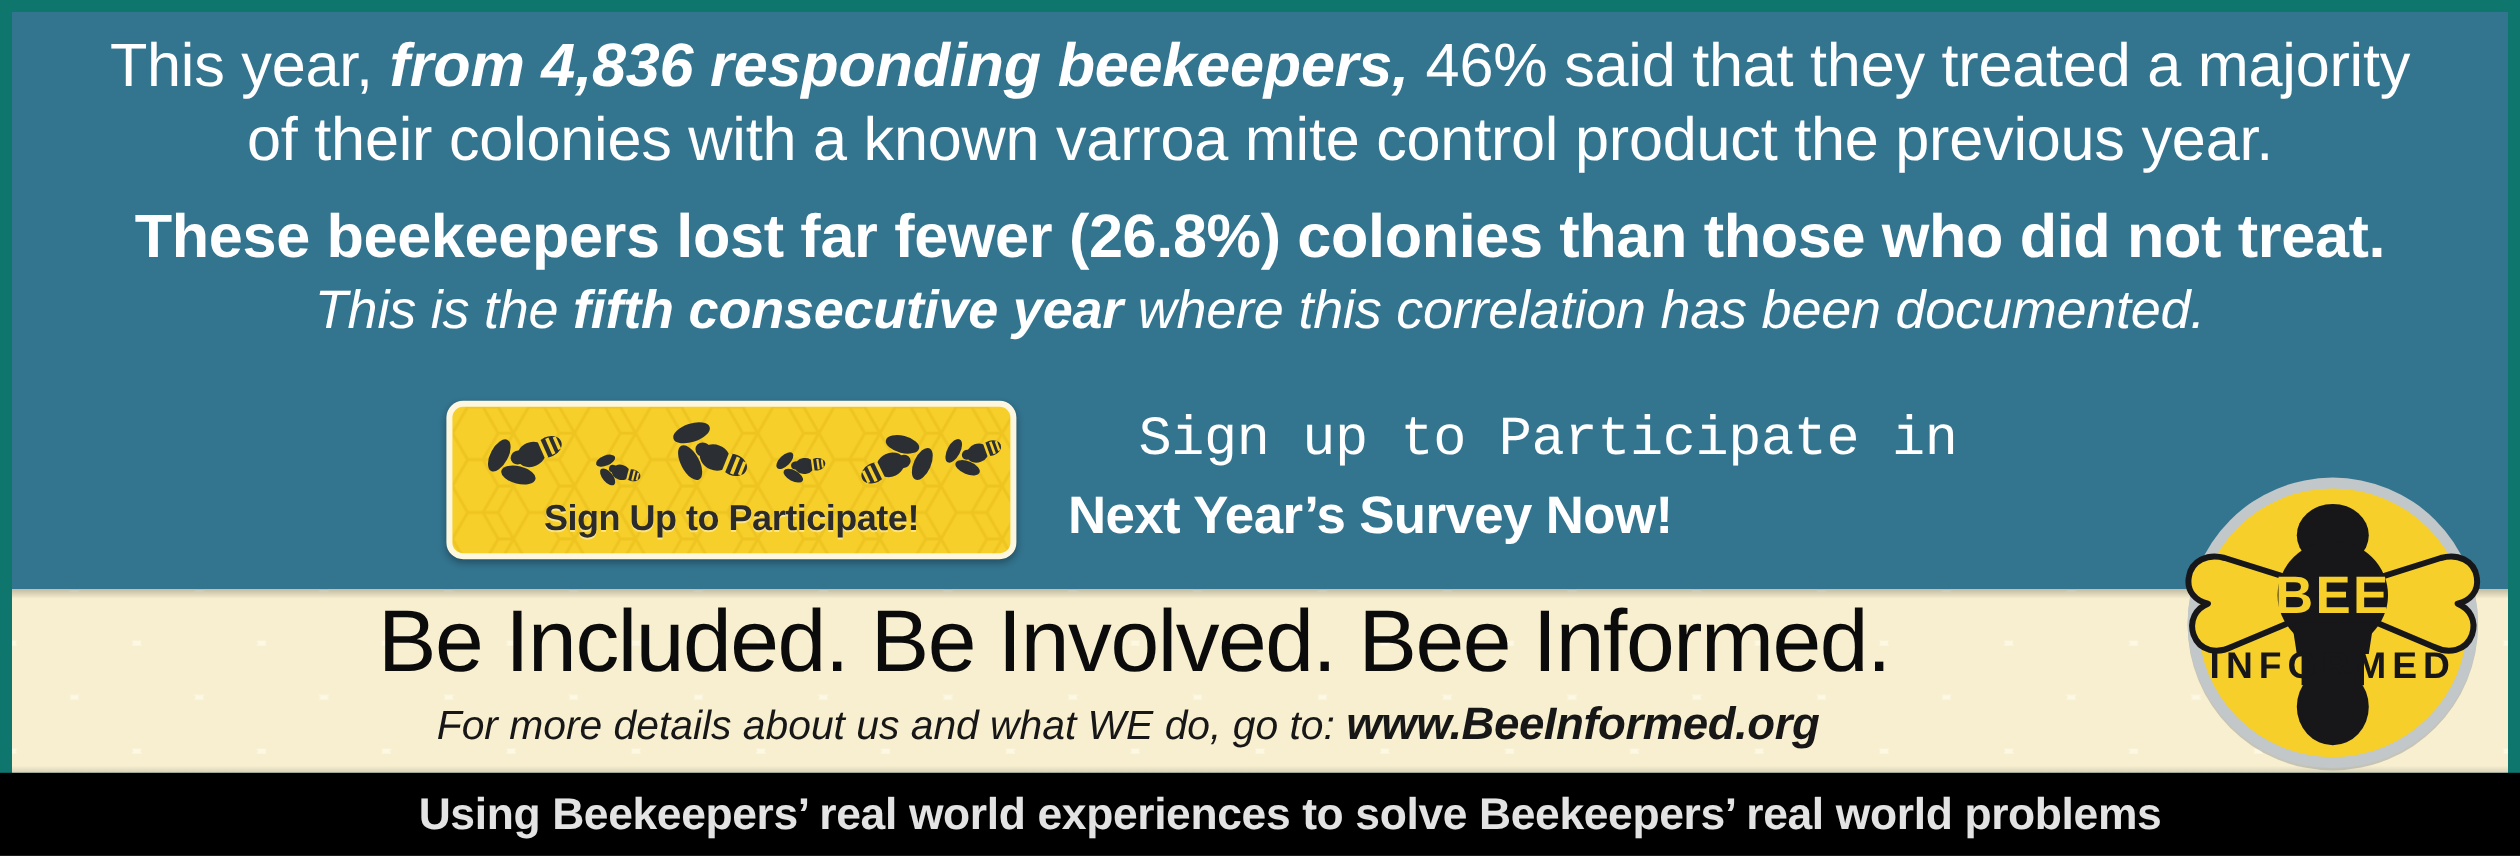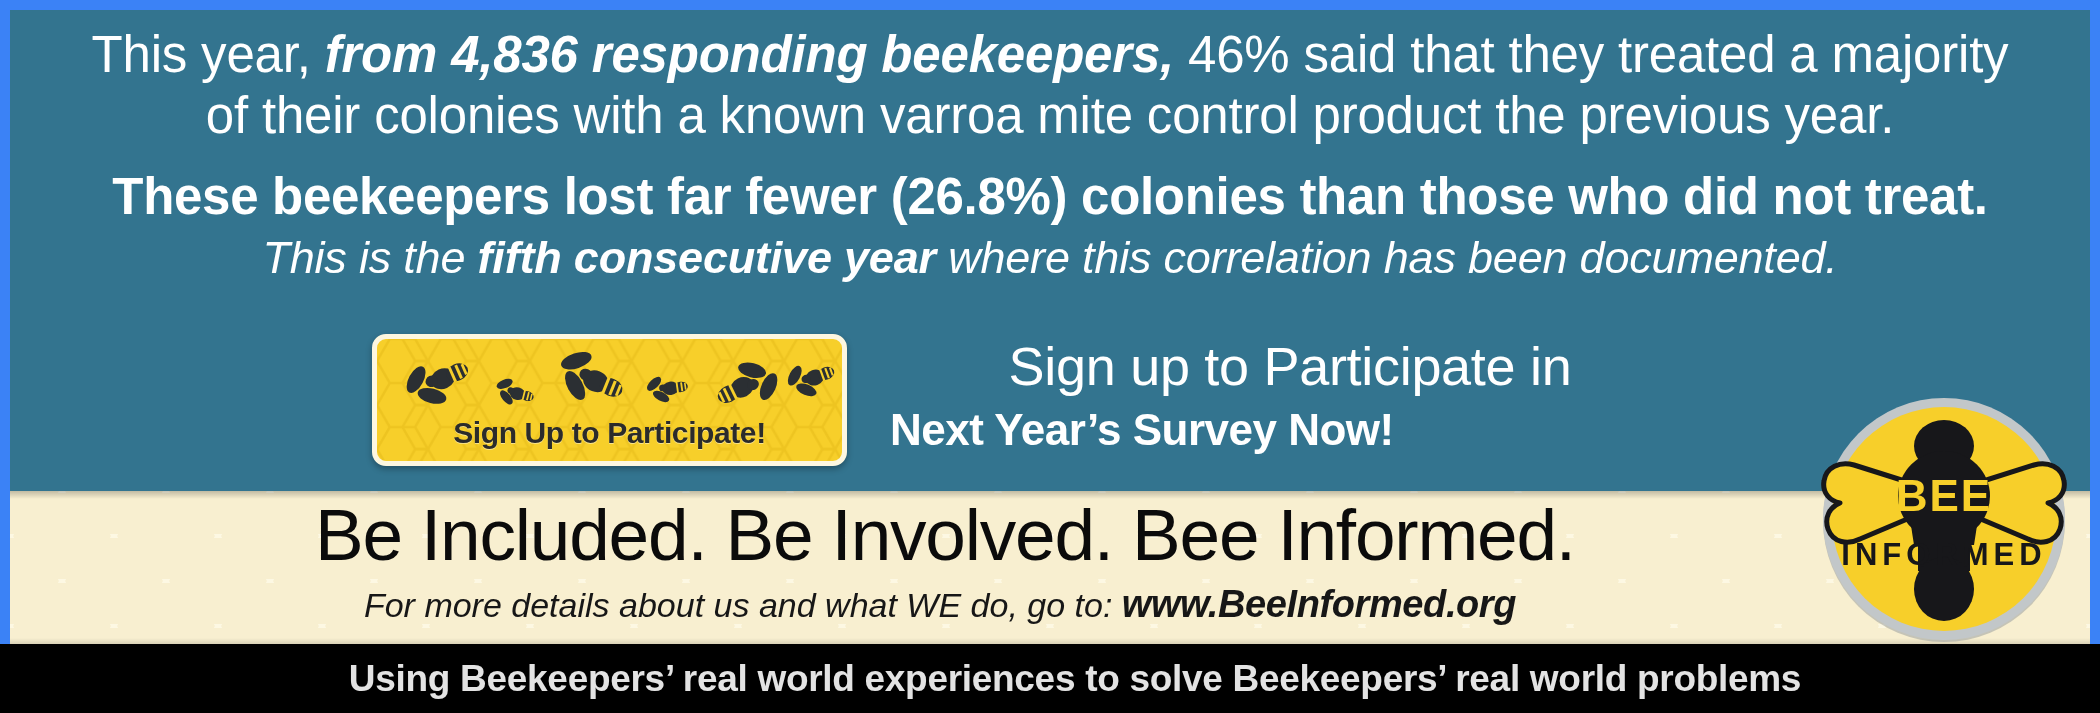--- a/index.html
+++ b/index.html
@@ -5,21 +5,21 @@
   * { margin:0; padding:0; box-sizing:border-box; }
   html,body { background:#000; }
   body {
     width:2100px; height:713px;
     font-family:"Liberation Sans", sans-serif;
     overflow:hidden;
   }
   #banner {
     position:relative;
     width:2100px; height:713px;
-    background:#3b82f6;
+    background:#0f766e;
     overflow:hidden;
   }
 
   
   #teal {
     position:absolute;
     left:10px; top:10px;
     width:2080px; height:481px;
     background:#33748f;
     overflow:hidden;
@@ -77,23 +77,23 @@
     color:#2b2b2b;
     font-size:30px; font-weight:700;
     letter-spacing:-0.4px;
     font-stretch:condensed;
     text-shadow:0 1px 0 rgba(255,255,255,.45);
   }
 
   
   #cta { position:absolute; left:880px; top:326px; width:800px; }
   #cta-1 {
-    color:#ffffff; font-size:54px; font-weight:300;
+    color:#ffffff; font-size:46px; font-weight:300;
     letter-spacing:-0.3px; text-align:center;
-    font-stretch:condensed; line-height:60px;
+    font-stretch:condensed; line-height:60px;font-family:Liberation Mono, monospace;
   }
   #cta-2 {
     color:#ffffff; font-size:44px; font-weight:700;
     letter-spacing:-0.5px; text-align:left;
     font-stretch:condensed; line-height:66px;
     margin-top:1px;
   }
 
   
   #cream {

